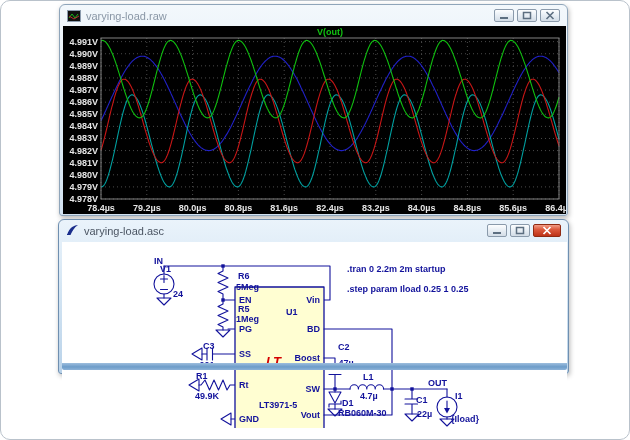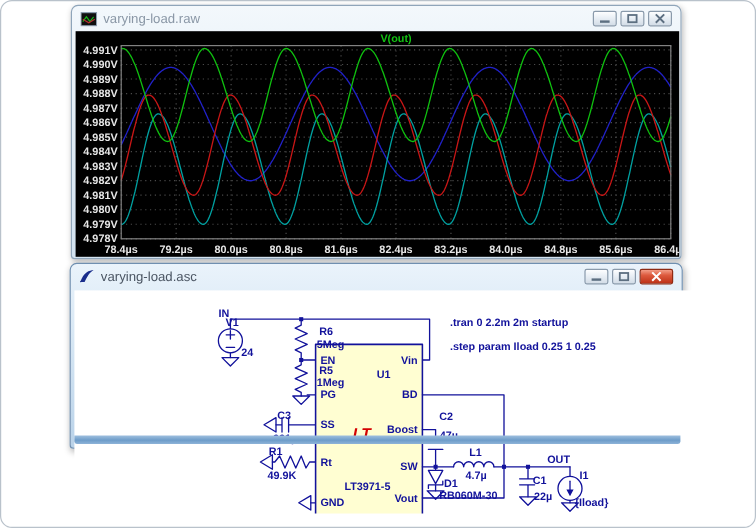--- a/index.html
+++ b/index.html
@@ -16,21 +16,21 @@
   .inactive .title-text{color:#8a97a6;}
   .active .title-text{color:#4b5563;}
   .btns{display:flex;gap:3px;align-items:center;}
   .winbtn{width:20px;height:13px;border:1px solid #8a9aab;border-radius:2px;
           background:linear-gradient(#fdfeff,#e9eff5 45%,#d3dde7);
           display:flex;align-items:center;justify-content:center;padding:0;box-sizing:border-box;}
   .winbtn svg{display:block;}
   .winbtn.close-red{width:28px;background:linear-gradient(#f3a violet,#d95136 40%,#bf3418);
           background:linear-gradient(#f29d87,#dd5a3e 40%,#bd3217);border-color:#8f2a13;}
   .client-black{position:absolute;left:3px;top:21px;background:#000;}
-  .canvas-white{position:absolute;left:3px;top:22px;background:#fff;padding-left:28px;}
+  .canvas-white{position:absolute;left:3px;top:22px;background:#fff;}
   .bottom-strip{position:absolute;left:3px;bottom:3px;height:7px;border-radius:0 0 2px 2px;
           background:linear-gradient(#9dbede,#6d9cc9 55%,#8db3d8);}
   svg text{font-family:"Liberation Sans",sans-serif;}
   .sch-label{font-size:9px;font-weight:bold;fill:#12129b;}
   .plot-label{font-size:9px;font-weight:bold;}
 </style>
 </head>
 <body>
 
 <div class="screen">

